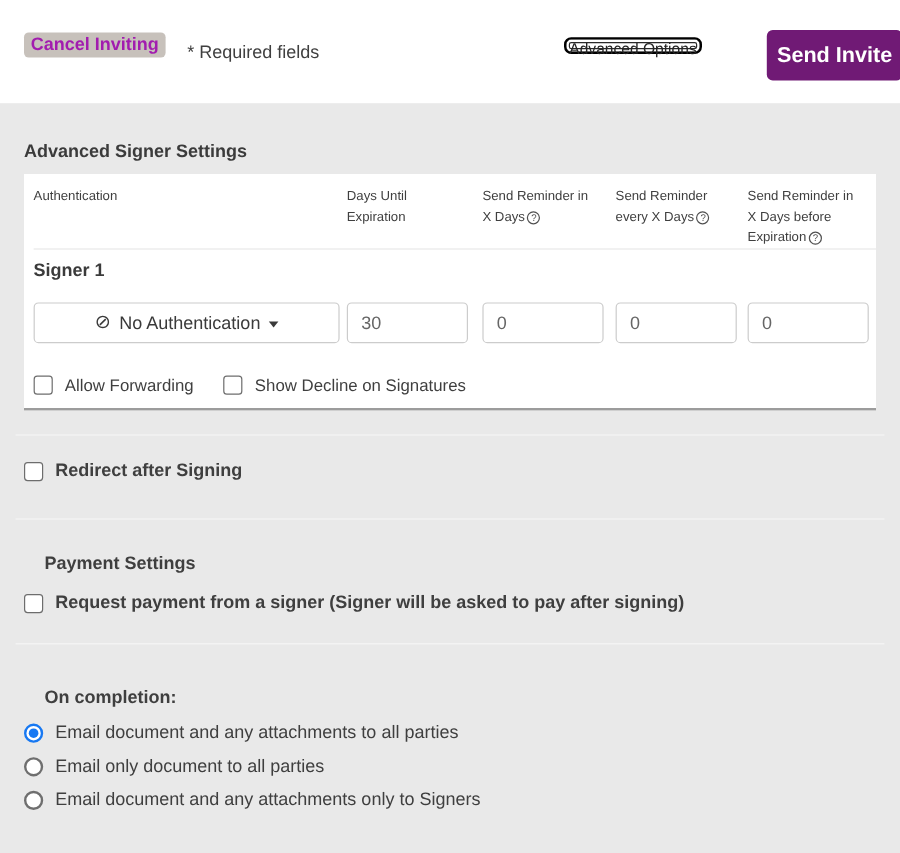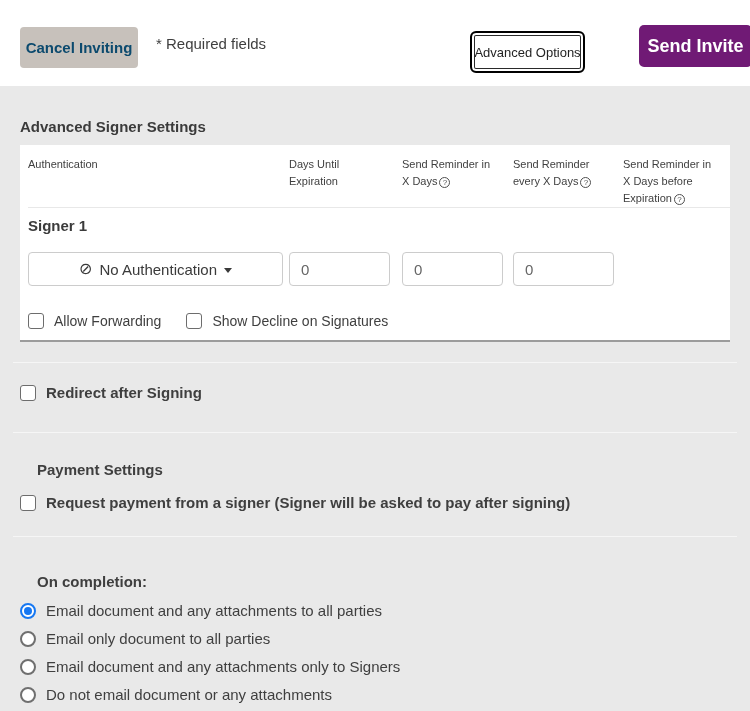--- a/index.html
+++ b/index.html
@@ -12,33 +12,33 @@
   }
 
   
   .topbar {
     position: relative;
     height: 86px;
     background: #ffffff;
   }
   .btn-cancel {
     position: absolute; left: 20px; top: 27px;
-    width: 118px; height: 41px;
-    background: #c7c1bb; color: #0c4a6e;
+    width: 118px; height: 21px;
+    background: #c7c1bb; color: #a21caf;
     border: none; border-radius: 4px;
     font-family: inherit; font-size: 15px; font-weight: 600;
     cursor: pointer;
   }
   .required-note {
     position: absolute; left: 156px; top: 35px;
     font-size: 15px; color: #3f3f3f;
   }
   .btn-advanced {
     position: absolute; left: 470px; top: 31px;
-    width: 115px; height: 42px;
+    width: 115px; height: 14px;
     background: #ffffff; color: #242424;
     border: 2px solid #000000; border-radius: 6px;
     box-shadow: inset 0 0 0 2px #ffffff, inset 0 0 0 3px #2a2a2a;
     font-family: inherit; font-size: 13px;
     cursor: pointer;
   }
   .btn-send {
     position: absolute; left: 603px; top: 25px;
     width: 113px; height: 42px;
     background: #701a75; color: #ffffff;
@@ -179,20 +179,21 @@
   <div class="signer-name">Signer 1</div>
 
   <div class="controls-row grid-cols">
     <div>
       <div class="dropdown">
         <span class="slash-glyph">⊘</span>
         <span>No Authentication</span>
         <span class="caret-down"></span>
       </div>
     </div>
+    <div><input class="num-input" value="30" style=""></div>
     <div><input class="num-input" value="0" style=""></div>
     <div><input class="num-input" value="0" style=""></div>
     <div><input class="num-input" value="0" style=""></div>
   </div>
 
   <div class="cb-row">
     <div class="check-item">
       <span class="cb"></span>
       <span class="cb-label">Allow Forwarding</span>
     </div>
@@ -227,17 +228,13 @@
     <span class="radio-label">Email document and any attachments to all parties</span>
   </div>
   <div class="radio-item">
     <span class="radio"></span>
     <span class="radio-label">Email only document to all parties</span>
   </div>
   <div class="radio-item">
     <span class="radio"></span>
     <span class="radio-label">Email document and any attachments only to Signers</span>
   </div>
-  <div class="radio-item">
-    <span class="radio"></span>
-    <span class="radio-label">Do not email document or any attachments</span>
-  </div>
 </div>
 
 </body></html>

